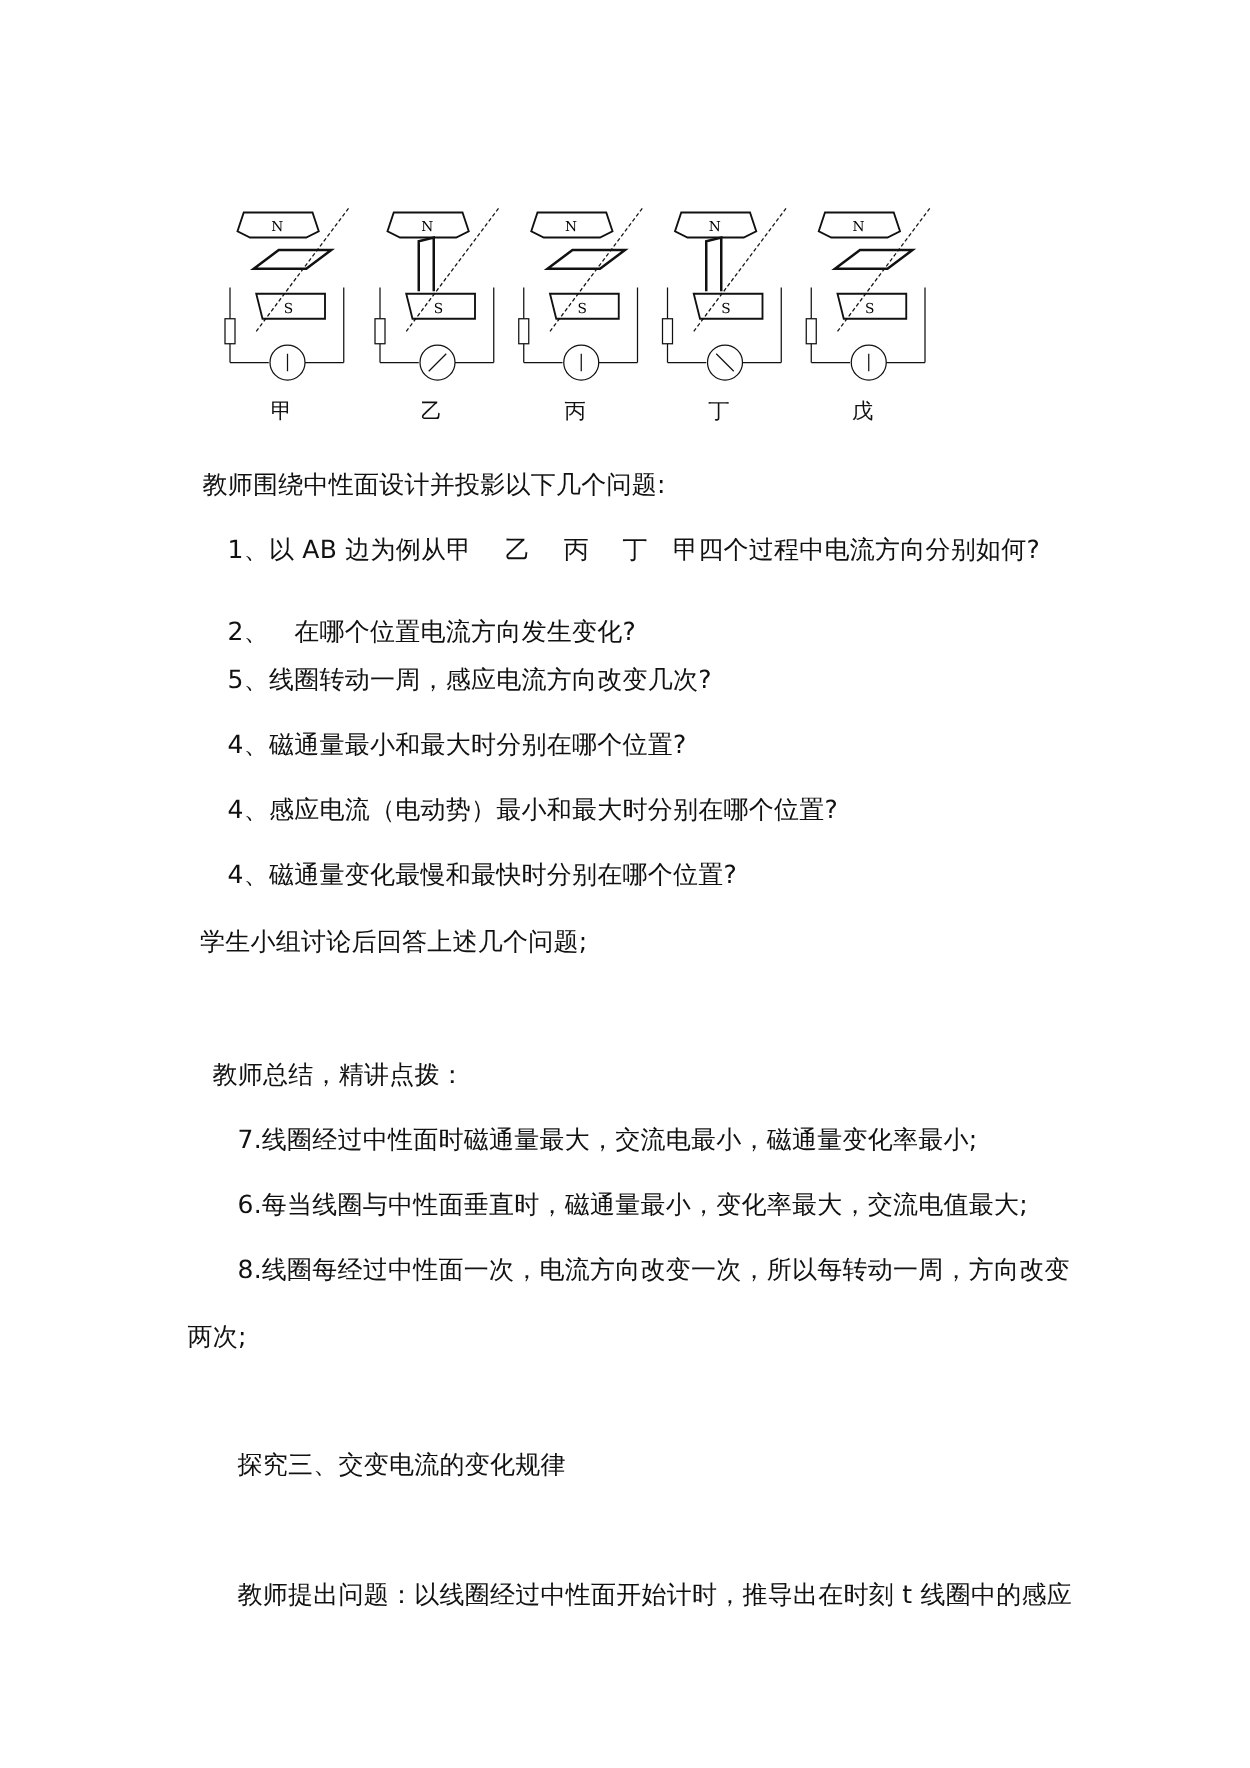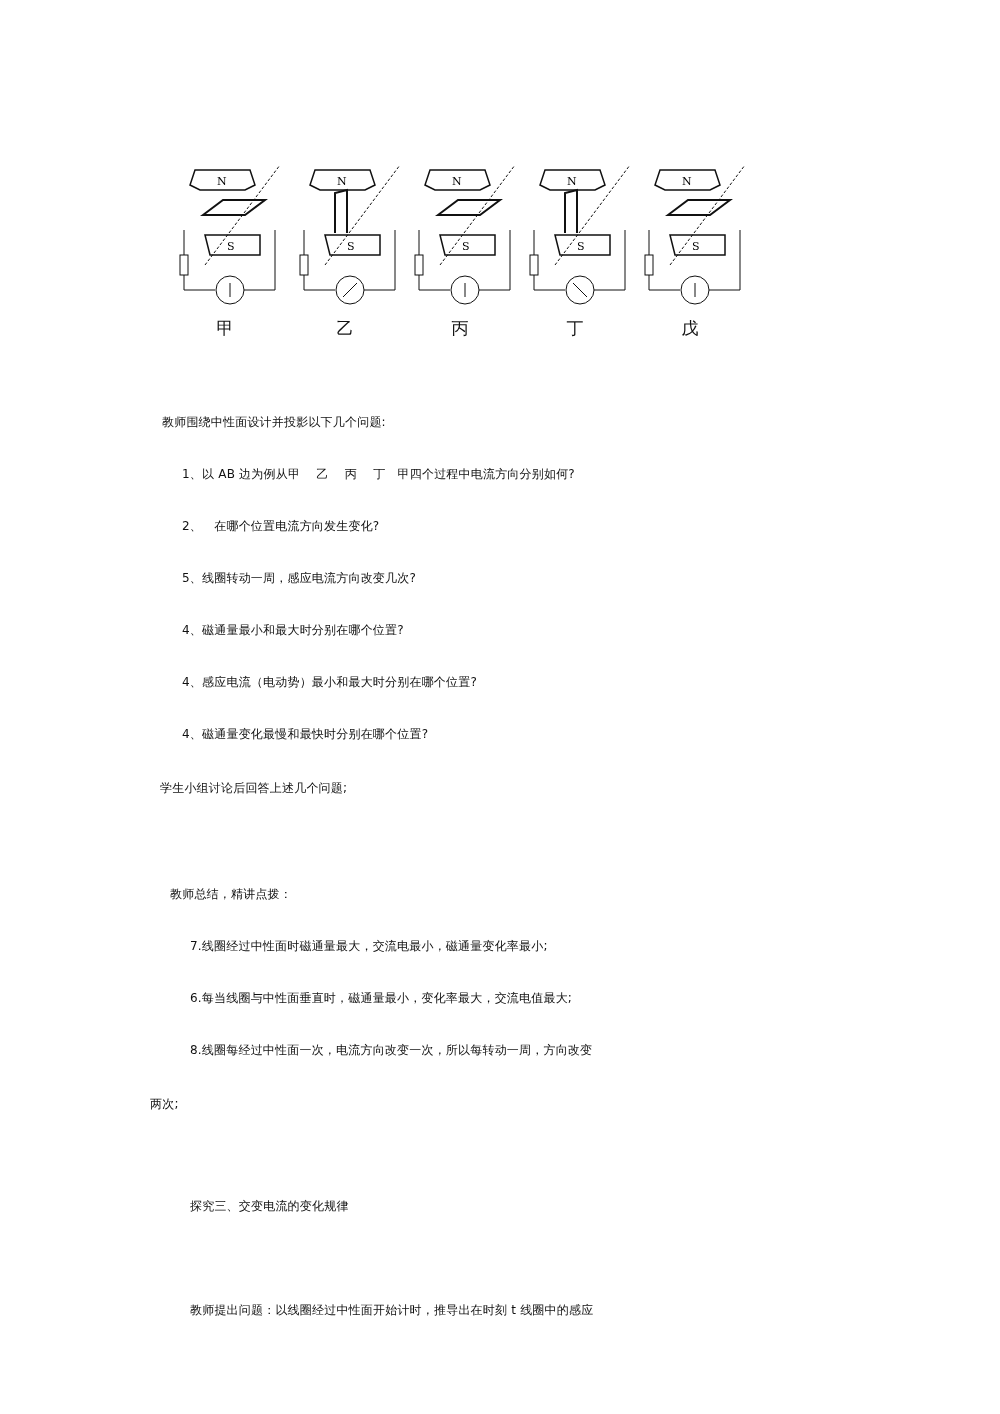--- a/index.html
+++ b/index.html
@@ -2,21 +2,21 @@
 <html><head>
 <meta charset="utf-8">
 <style>
   html, body { margin:0; padding:0; background:#ffffff; }
   body { width:1000px; height:1414px; position:relative; overflow:hidden;
          font-family:"DejaVu Sans", "Liberation Sans", sans-serif; color:#111; }
   .figure { position:absolute; left:155px; top:155px; width:600px; height:190px; }
   .panel { position:absolute; top:0; width:120px; height:190px; }
   .panel svg { position:absolute; left:0; top:0; }
   .cap { position:absolute; top:162px; width:120px; text-align:center; font-family:"DejaVu Serif", serif; font-size:17px; }
-  .line { position:absolute; font-size:12px; white-space:nowrap; letter-spacing:0.2px;margin-top:40px; }
+  .line { position:absolute; font-size:20px; white-space:nowrap; letter-spacing:0.2px; }
   .bold { font-weight:normal; }
 </style>
 </head>
 <body>
 
 <div class="figure">
 
   <div class="panel" style="left:10px">
     <svg width="120" height="160" viewBox="0 0 120 160">
       <path d="M30 15 L85 15 L90 30 L80 35 L35 35 L25 30 Z" fill="none" stroke="#111" stroke-width="1.5"></path>
@@ -109,21 +109,21 @@
       <line x1="65" y1="142" x2="65" y2="128" stroke="#111"></line>
       <line x1="79" y1="135" x2="110" y2="135" stroke="#111"></line>
       <line x1="110" y1="75" x2="110" y2="135" stroke="#111"></line>
     </svg>
     <div class="cap">戊</div>
   </div>
 </div>
 
 <div class="line" style="left:162px; top:374px">教师围绕中性面设计并投影以下几个问题:</div>
 <div class="line" style="left:182px; top:426px">1、以 AB 边为例从甲　 乙　 丙　 丁　甲四个过程中电流方向分别如何?</div>
-<div class="line" style="left:182px; top:478px">2、　在哪个位置电流方向发生变化?</div>
+<div class="line" style="left:182px; top:492px">2、　在哪个位置电流方向发生变化?</div>
 <div class="line" style="left:182px; top:530px">5、线圈转动一周，感应电流方向改变几次?</div>
 <div class="line" style="left:182px; top:582px">4、磁通量最小和最大时分别在哪个位置?</div>
 <div class="line" style="left:182px; top:634px">4、感应电流（电动势）最小和最大时分别在哪个位置?</div>
 <div class="line" style="left:182px; top:686px">4、磁通量变化最慢和最快时分别在哪个位置?</div>
 <div class="line" style="left:160px; top:740px">学生小组讨论后回答上述几个问题;</div>
 
 <div class="line bold" style="left:170px; top:846px">教师总结，精讲点拨：</div>
 <div class="line" style="left:190px; top:898px">7.线圈经过中性面时磁通量最大，交流电最小，磁通量变化率最小;</div>
 <div class="line" style="left:190px; top:950px">6.每当线圈与中性面垂直时，磁通量最小，变化率最大，交流电值最大;</div>
 <div class="line" style="left:190px; top:1002px">8.线圈每经过中性面一次，电流方向改变一次，所以每转动一周，方向改变</div>

